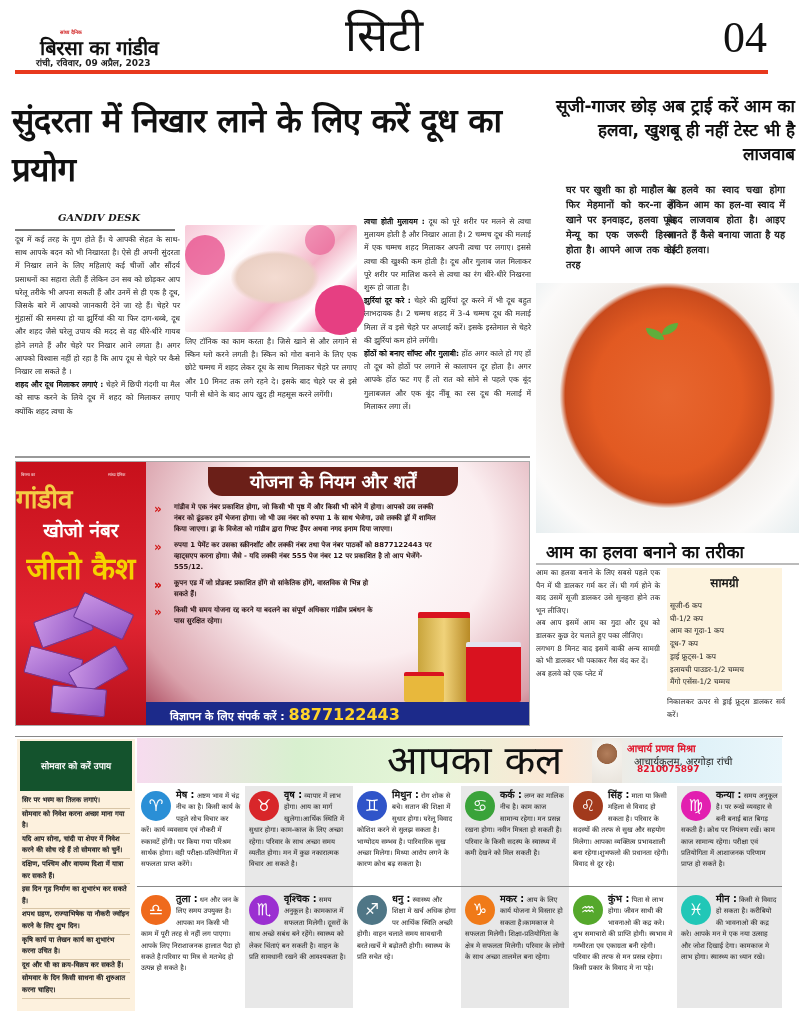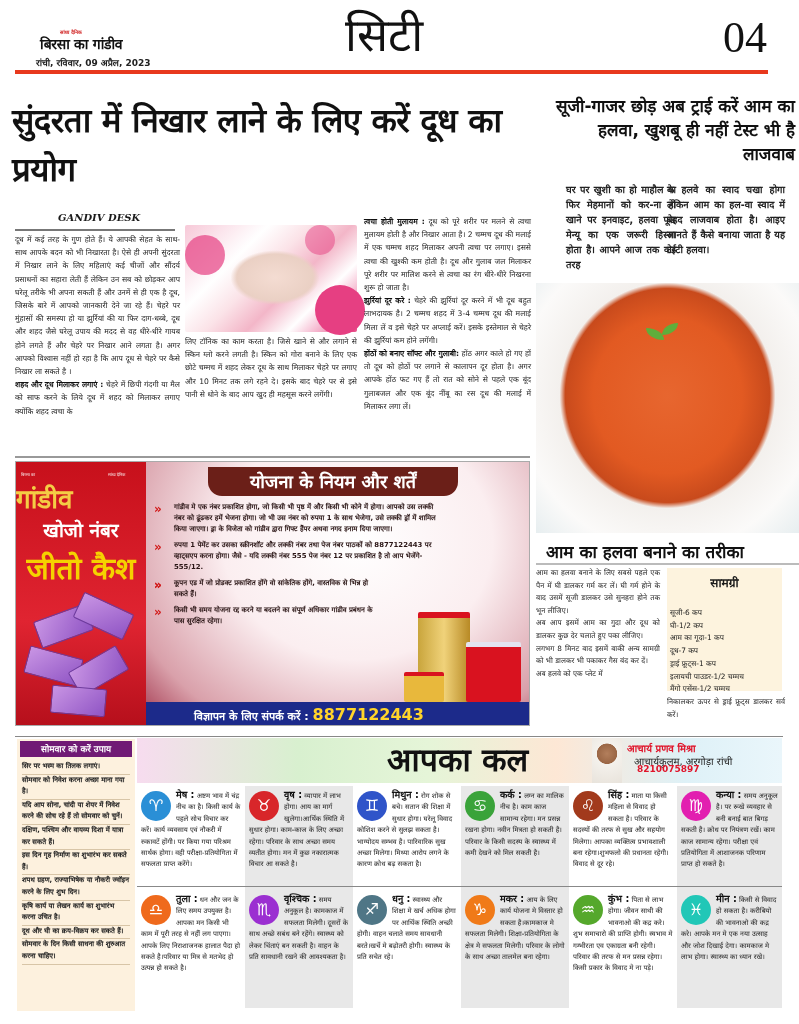--- a/index.html
+++ b/index.html
@@ -1,20 +1,20 @@
 <!DOCTYPE html>
 <html><head>
 <meta charset="utf-8">
 <style>
 *{box-sizing:border-box;margin:0;padding:0}
 body{width:799px;height:1024px;background:#fff;font-family:"DejaVu Sans",sans-serif;color:#1a1a1a;position:relative;overflow:hidden}
 .abs{position:absolute}
 
 .mast-small{left:60px;top:29px;font-size:5px;color:#d02020;font-weight:bold}
-.mast-title{left:40px;top:34px;font-size:14px;font-weight:bold;color:#111;letter-spacing:-0.3px}
+.mast-title{left:40px;top:34px;font-size:20px;font-weight:bold;color:#111;letter-spacing:-0.3px}
 .mast-date{left:36px;top:56px;font-size:9px;font-weight:bold;color:#222}
 .sec-title{left:345px;top:12px;font-size:46px;font-family:"DejaVu Serif",serif;color:#111;line-height:1}
 .page-no{left:723px;top:16px;font-size:44px;font-family:"Liberation Serif",serif;color:#111;line-height:1}
 .red-rule{left:15px;top:70px;width:368px;height:4px;background:#e8391d}
 .red-rule2{left:383px;top:70px;width:385px;height:4px;background:#e8391d}
 
 .headline{left:12px;top:96px;width:520px;font-size:33px;font-weight:bold;line-height:49px;color:#111;letter-spacing:-0.5px}
 .byline{left:58px;top:212px;font-size:10px;font-style:italic;font-weight:bold;font-family:"DejaVu Serif",serif}
 .byline-rule{left:15px;top:229px;width:160px;height:2px;background:#777}
 .col{font-size:7.6px;line-height:13.2px;text-align:justify;color:#222}
@@ -24,46 +24,46 @@
 .face-img .skin{position:absolute;left:45px;top:25px;width:90px;height:55px;border-radius:50%;background:radial-gradient(ellipse at 50% 50%,#f4dcd2 0%,#ead0c4 60%,transparent 70%)}
 .face-img .flower{position:absolute;border-radius:50%;background:#e63f82}
 
 .r-head{left:543px;top:94px;width:252px;font-size:17px;line-height:24px;font-weight:bold;color:#111;text-align:right}
 .r-col{font-size:9.6px;line-height:15px;font-weight:bold;color:#222;text-align:justify}
 .halwa-img{left:536px;top:283px;width:263px;height:250px;background:radial-gradient(ellipse at 50% 45%,#e7662f 0%,#e25a22 40%,#c84a1c 55%,#f3f0ed 58%,#fbfaf9 80%,#e7eef0 100%)}
 .halwa-img .leaf{position:absolute;background:#5fae3b;border-radius:0 100% 0 100%}
 .recipe-title{left:546px;top:540px;font-size:17px;font-weight:bold;color:#111}
 .recipe-rule{left:536px;top:563px;width:263px;height:2px;background:#bbb}
 .ing-box{left:667px;top:568px;width:115px;height:123px;background:#fdf3de}
-.ing-title{text-align:center;font-size:12px;font-weight:bold;margin-top:6px;margin-bottom:16px}
+.ing-title{text-align:center;font-size:12px;font-weight:bold;margin-top:6px;margin-bottom:9px}
 .ing-list{font-size:7.4px;line-height:12.7px;padding-left:3px}
 
 .ad{left:15px;top:461px;width:515px;height:265px;border:1px solid #aaa;overflow:hidden}
 .ad-left{position:absolute;left:0;top:0;width:130px;height:265px;background:linear-gradient(180deg,#c7101b 0%,#e02431 60%,#b50f1b 100%)}
 .ad-brand{position:absolute;left:0;width:130px;top:18px;text-align:left;font-size:26px;font-weight:bold;color:#f4cd45}
 .ad-tag{position:absolute;left:5px;top:10px;font-size:4px;color:#fff}
 .ad-kh{position:absolute;left:0;width:130px;top:55px;text-align:center;font-size:19px;font-weight:bold;color:#fff}
 .ad-jc{position:absolute;left:0;width:130px;top:85px;text-align:center;font-size:30px;font-weight:bold;color:#f5d200}
 .note{position:absolute;width:55px;height:28px;background:linear-gradient(135deg,#c995e4,#8f54c4);border:1px solid #6d3b9c;border-radius:2px}
 .ad-right{position:absolute;left:130px;top:0;width:385px;height:265px;background:radial-gradient(ellipse at 55% 30%,#fff 0%,#fbeef0 45%,#d9a0aa 80%,#a0324a 100%)}
 .ad-head{position:absolute;left:62px;top:5px;width:250px;height:29px;background:#6b1f18;color:#fff;font-size:18px;font-weight:bold;text-align:center;line-height:29px;border-radius:0 0 14px 14px}
 .rules{position:absolute;left:8px;top:40px;width:290px;font-size:6.9px;line-height:11px;font-weight:bold;color:#2a1515}
 .rules li{list-style:none;position:relative;padding-left:20px;margin-bottom:5px}
 .rules .chev{position:absolute;left:0;top:1px;color:#d21a1a;font-size:12px;font-weight:bold;line-height:12px}
-.ad-bar{position:absolute;left:0;top:240px;width:385px;height:25px;background:#1c2a8a;color:#fff;font-size:11px;font-weight:bold;line-height:25px;padding-left:48px}
+.ad-bar{position:absolute;left:0;top:240px;width:385px;height:25px;background:#1c2a8a;color:#fff;font-size:11px;font-weight:bold;line-height:25px;padding-left:24px}
 .ad-bar span.num{color:#ffd42a;font-size:16px}
 .gift{position:absolute;border-radius:2px}
 
 .h-rule{left:15px;top:736px;width:768px;height:1px;background:#888}
 .upay{left:17px;top:739px;width:118px;height:272px;background:#fdf1de}
-.upay-head{margin:2px 3px;background:#701a75;color:#fff;font-size:8.8px;font-weight:bold;text-align:center;padding:2px 0}
+.upay-head{margin:2px 3px;background:#14532d;color:#fff;font-size:8.8px;font-weight:bold;text-align:center;padding:19px 0}
 .upay-list{padding:2px 5px;font-size:6.8px;line-height:11.6px;font-weight:bold;color:#222}
 .upay-list div{border-bottom:1px solid #d8c5a7;padding-bottom:1px}
 .banner{left:137px;top:738px;width:645px;height:45px;background:linear-gradient(90deg,#f7dcef 0%,#d8f0cf 25%,#e5f5d8 45%,#fde7d5 65%,#def1f7 85%,#eaf6fb 100%)}
-.banner-title{position:absolute;left:250px;top:0px;font-size:32px;font-weight:bold;color:#111;line-height:45px}
+.banner-title{position:absolute;left:250px;top:0px;font-size:40px;font-weight:normal;color:#111;line-height:45px}
 .astro-name{position:absolute;left:490px;top:3px;font-size:10px;font-weight:bold;color:#e0142a}
 .astro-sub{position:absolute;left:497px;top:16px;font-size:10px;color:#222}
 .astro-ph{position:absolute;left:500px;top:26px;font-size:9px;font-weight:bold;color:#e0142a}
 .astro-pic{position:absolute;left:455px;top:0;width:30px;height:45px;background:radial-gradient(circle at 50% 35%,#b37f5c 0%,#9a6645 30%,#f4f1ec 32%,#e8e3db 100%)}
 .rashi{position:absolute;width:108px;height:118px;font-size:6.9px;line-height:11.4px;color:#222;padding:3px 4px;overflow:hidden}
 .rashi.alt{background:#e8e8e8}
 .rashi .nm{font-size:9.6px;font-weight:bold;color:#111}
 .rashi .ic{float:left;width:30px;height:30px;border-radius:50%;margin:2px 5px 2px 0;display:flex;align-items:center;justify-content:center;font-size:16px;color:#fff}
 .row-rule{left:137px;top:886px;width:645px;height:1px;background:#888}
 </style>

